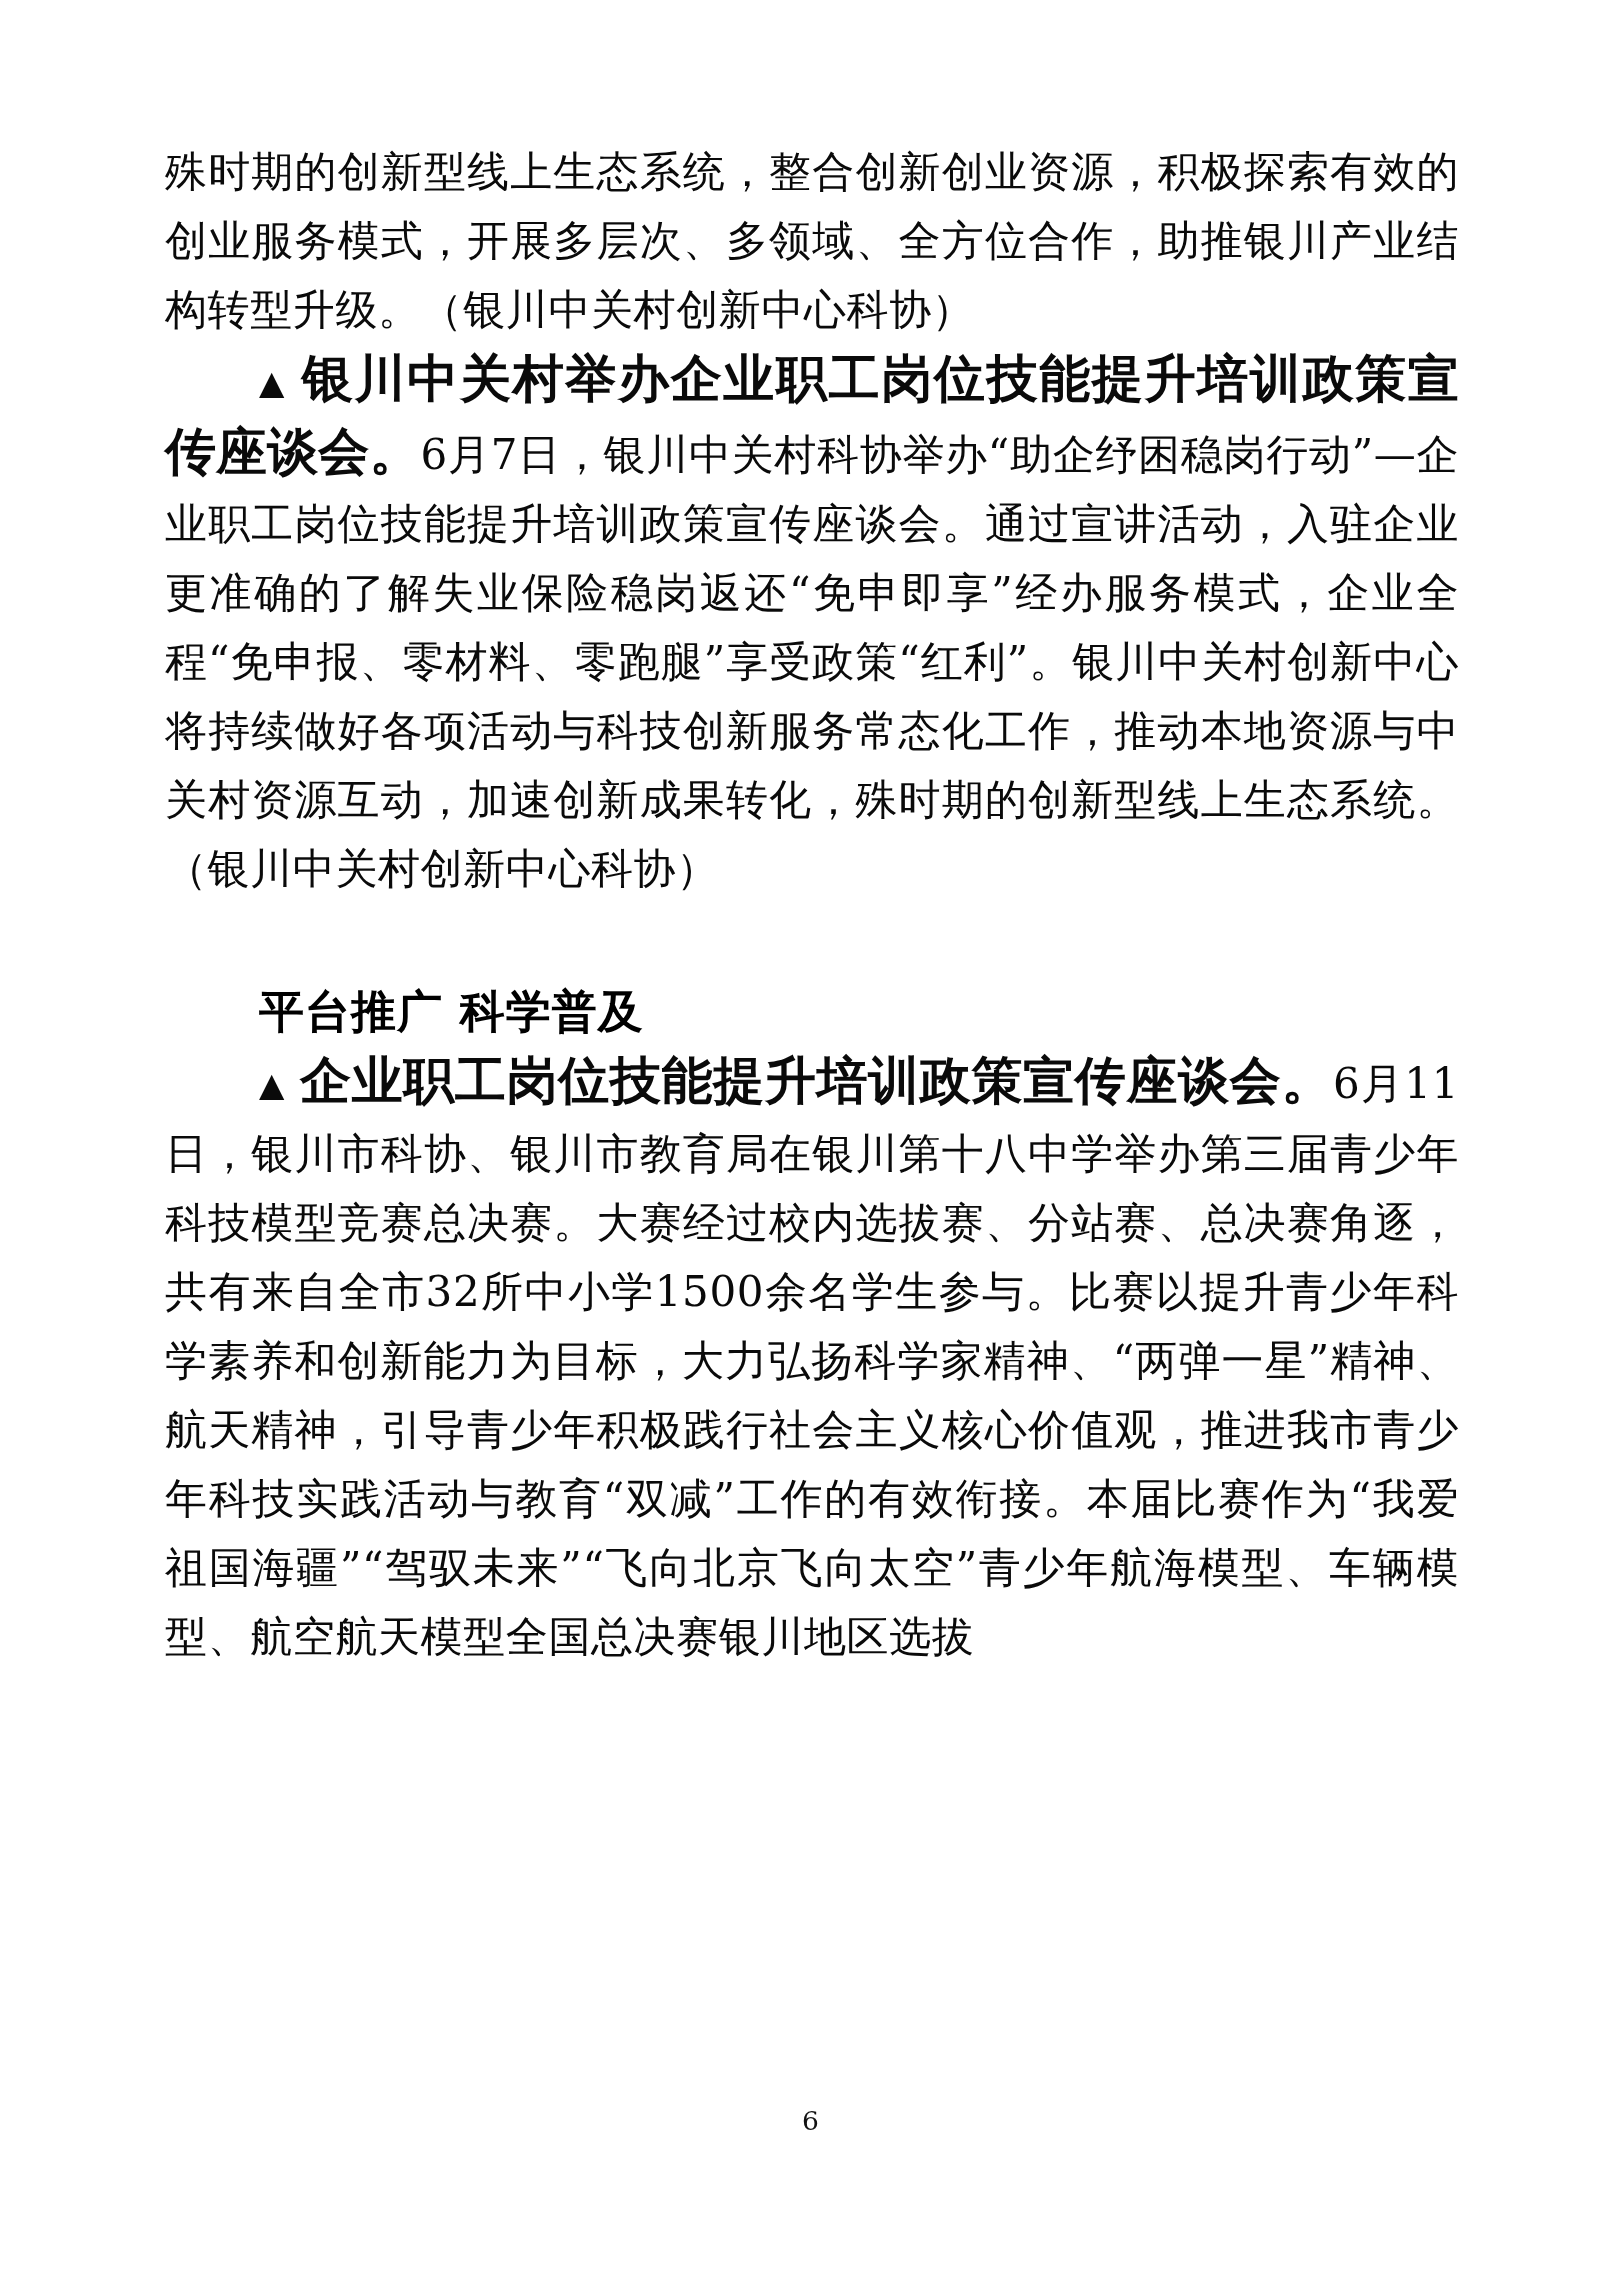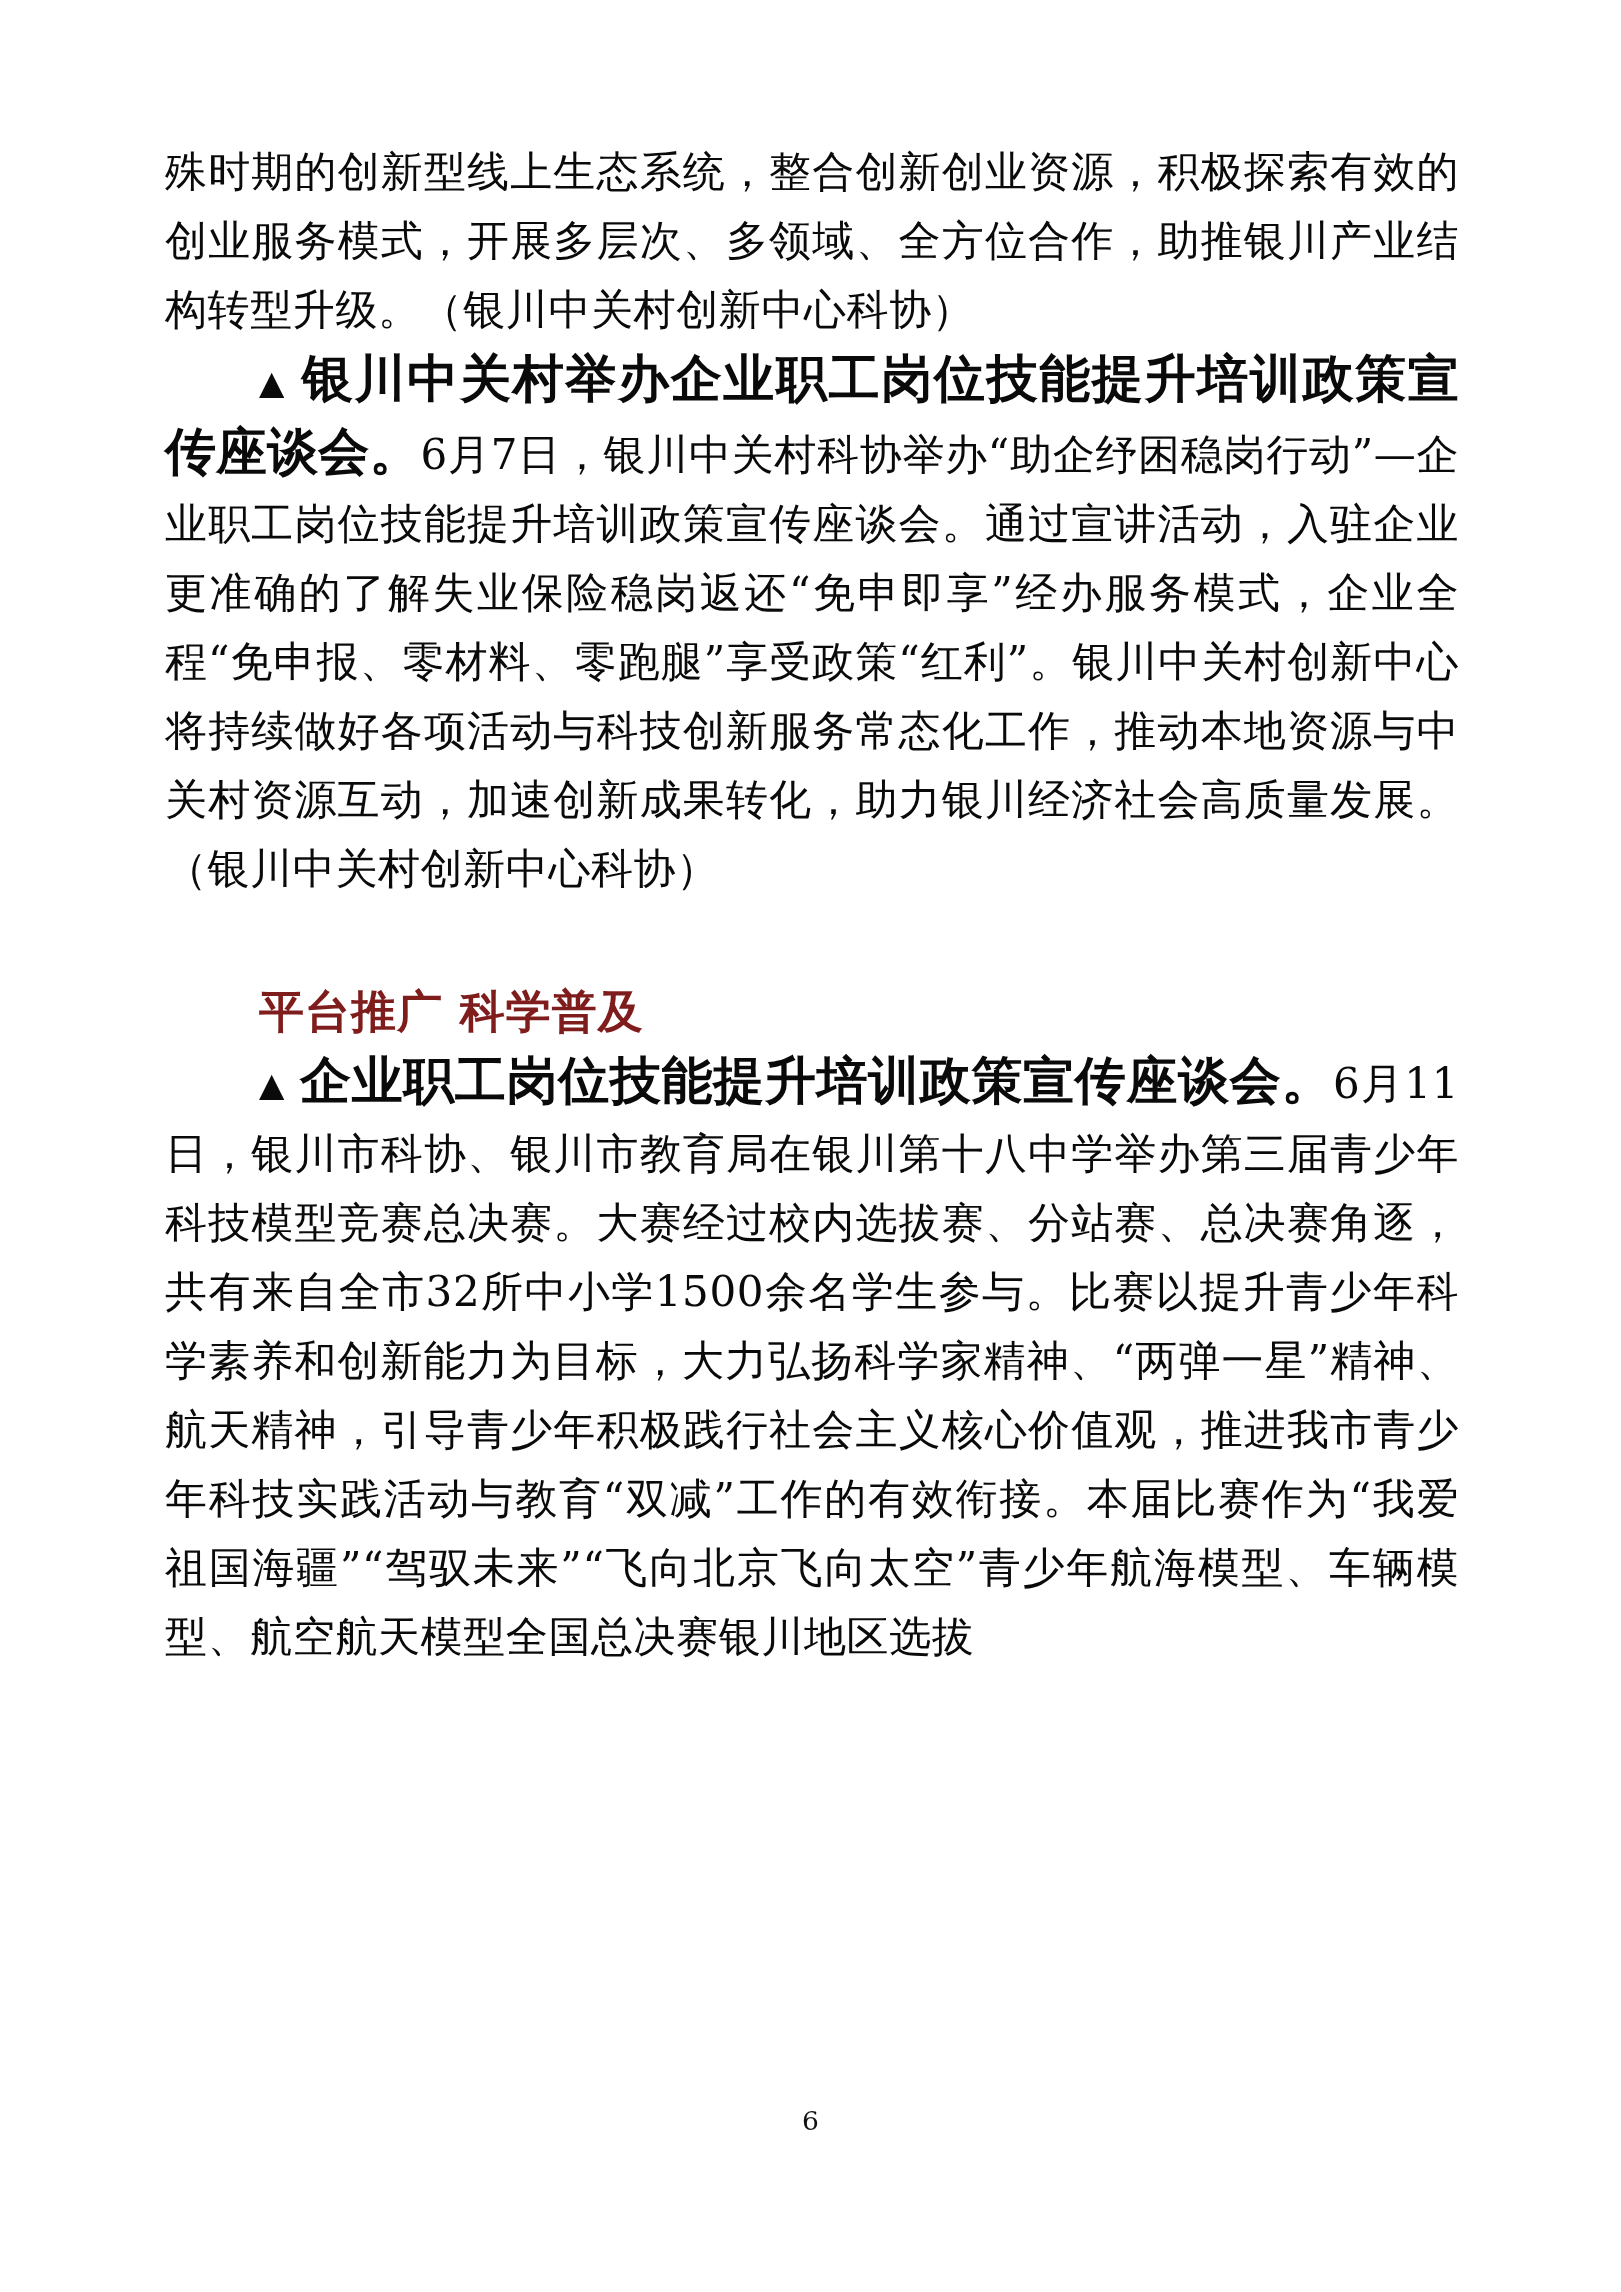--- a/index.html
+++ b/index.html
@@ -62,21 +62,21 @@
 
   
   .section-heading {
     font-family: "DejaVu Sans", "Liberation Sans", sans-serif;
     font-weight: 700;
     font-size: 45px;
     line-height: 69px;
     letter-spacing: 1px;
     margin: 0;
     padding-left: 94px;
-    color: #7f1d1d;
+    color: #000000;
   }
 
   
   .gap-lg { height: 74px; }
 
   
   .page-number {
     position: absolute;
     left: 0;
     top: 2105px;
@@ -88,21 +88,21 @@
   }
 </style>
 </head>
 <body>
 
 <div class="page">
   <div class="content">
 
     <p class="para">殊时期的创新型线上生态系统，整合创新创业资源，积极探索有效的创业服务模式，开展多层次、多领域、全方位合作，助推银川产业结构转型升级。（银川中关村创新中心科协）</p>
 
-    <p class="para indent"><span class="tri">▲</span><span class="tri-gap"></span><span class="lead">银川中关村举办企业职工岗位技能提升培训政策宣传座谈会。</span><span>6月7日，银川中关村科协举办“助企纾困稳岗行动”—企业职工岗位技能提升培训政策宣传座谈会。通过宣讲活动，入驻企业更准确的了解失业保险稳岗返还“免申即享”经办服务模式，企业全程“免申报、零材料、零跑腿”享受政策“红利”。银川中关村创新中心将持续做好各项活动与科技创新服务常态化工作，推动本地资源与中关村资源互动，加速创新成果转化，助力银川经济社会高质量发展。（银川中关村创新中心科协）</span></p>
+    <p class="para indent"><span class="tri">▲</span><span class="tri-gap"></span><span class="lead">银川中关村举办企业职工岗位技能提升培训政策宣传座谈会。</span><span>6月7日，银川中关村科协举办“助企纾困稳岗行动”—企业职工岗位技能提升培训政策宣传座谈会。通过宣讲活动，入驻企业更准确的了解失业保险稳岗返还“免申即享”经办服务模式，企业全程“免申报、零材料、零跑腿”享受政策“红利”。银川中关村创新中心将持续做好各项活动与科技创新服务常态化工作，推动本地资源与中关村资源互动，加速创新成果转化，殊时期的创新型线上生态系统。（银川中关村创新中心科协）</span></p>
 
     <div class="gap-lg"></div>
 
     <p class="section-heading">平台推广  科学普及</p>
 
     <p class="para indent"><span class="tri">▲</span><span class="tri-gap"></span><span class="lead">企业职工岗位技能提升培训政策宣传座谈会。</span><span>6月11日，银川市科协、银川市教育局在银川第十八中学举办第三届青少年科技模型竞赛总决赛。大赛经过校内选拔赛、分站赛、总决赛角逐，共有来自全市32所中小学1500余名学生参与。比赛以提升青少年科学素养和创新能力为目标，大力弘扬科学家精神、“两弹一星”精神、航天精神，引导青少年积极践行社会主义核心价值观，推进我市青少年科技实践活动与教育“双减”工作的有效衔接。本届比赛作为“我爱祖国海疆”“驾驭未来”“飞向北京飞向太空”青少年航海模型、车辆模型、航空航天模型全国总决赛银川地区选拔</span></p>
 
   </div>
 
   <div class="page-number">6</div>

